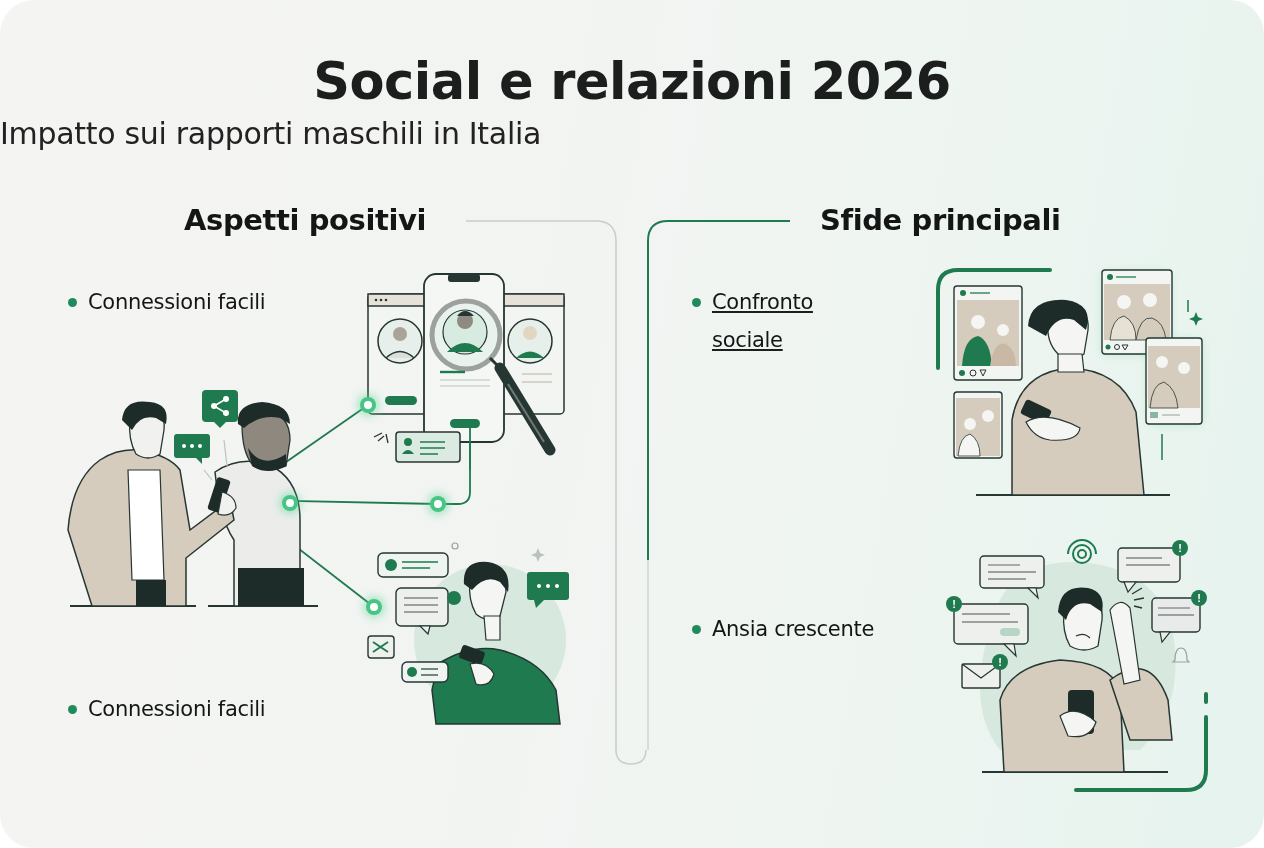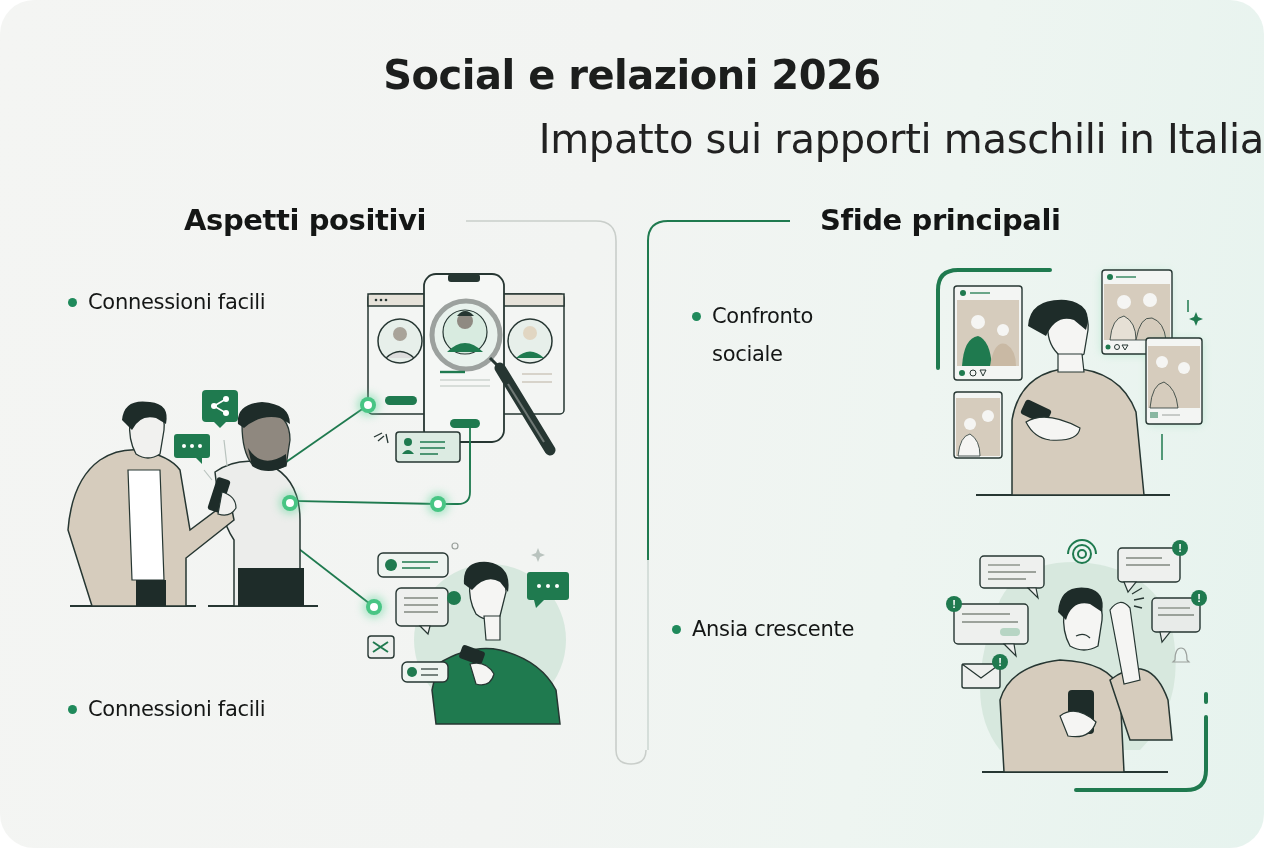--- a/index.html
+++ b/index.html
@@ -6,25 +6,25 @@
   html, body { width: 1264px; height: 848px; overflow: hidden; background: #ffffff; }
   body { font-family: "DejaVu Sans", "Liberation Sans", sans-serif; color: #1d1f1e; }
   .card {
     position: absolute; left: 0; top: 0; width: 1264px; height: 848px;
     border-radius: 34px;
     background: linear-gradient(100deg, #f4f5f3 0%, #f2f4f2 45%, #eef5f1 70%, #e6f3ee 100%);
     overflow: hidden;
   }
   .title {
     position: absolute; left: 0; width: 100%; top: 52px; text-align: center;
-    font-size: 40px; font-weight: bold; letter-spacing: -0.5px; color: #1c1e1d;
+    font-size: 51px; font-weight: bold; letter-spacing: -0.5px; color: #1c1e1d;
   }
   .subtitle {
-    position: absolute; left: 0; width: 100%; top: 116px; text-align: right;
-    font-size: 40px; font-weight: normal; color: #222; letter-spacing: -0.3px;
+    position: absolute; left: 0; width: 100%; top: 116px; text-align: left;
+    font-size: 30px; font-weight: normal; color: #222; letter-spacing: -0.3px;
   }
   .section-title {
     position: absolute; font-size: 29px; font-weight: bold; color: #141615; letter-spacing: -0.4px;
   }
   .bullet-list { position: absolute; list-style: none; }
   .bullet-item {
     position: relative; padding-left: 24px; font-size: 21px; line-height: 38px; color: #141615;
     letter-spacing: -0.3px;
   }
   .bullet-dot {
@@ -57,27 +57,27 @@
     </li>
   </ul>
 
   <ul class="bullet-list" style="left:64px; top:690px; width:340px;">
     <li class="bullet-item" style="white-space:nowrap;">
       <span class="bullet-dot"></span>
       <span>Connessioni facili</span>
     </li>
   </ul>
 
-  <ul class="bullet-list" style="left:688px; top:297px; width:200px;">
+  <ul class="bullet-list" style="left:688px; top:283px; width:200px;text-decoration:underline;">
     <li class="bullet-item">
       <span class="bullet-dot"></span>
       <span>Confronto sociale</span>
     </li>
   </ul>
-  <ul class="bullet-list" style="left:668px; top:610px; width:200px;">
+  <ul class="bullet-list" style="left:688px; top:610px; width:200px;">
     <li class="bullet-item">
       <span class="bullet-dot"></span>
       <span>Ansia crescente</span>
     </li>
   </ul>
 
   <svg class="layer" width="1264" height="848">
     <defs>
       <filter id="glow" x="-1" y="-1" width="3" height="3">
         <feGaussianBlur stdDeviation="4"></feGaussianBlur>

